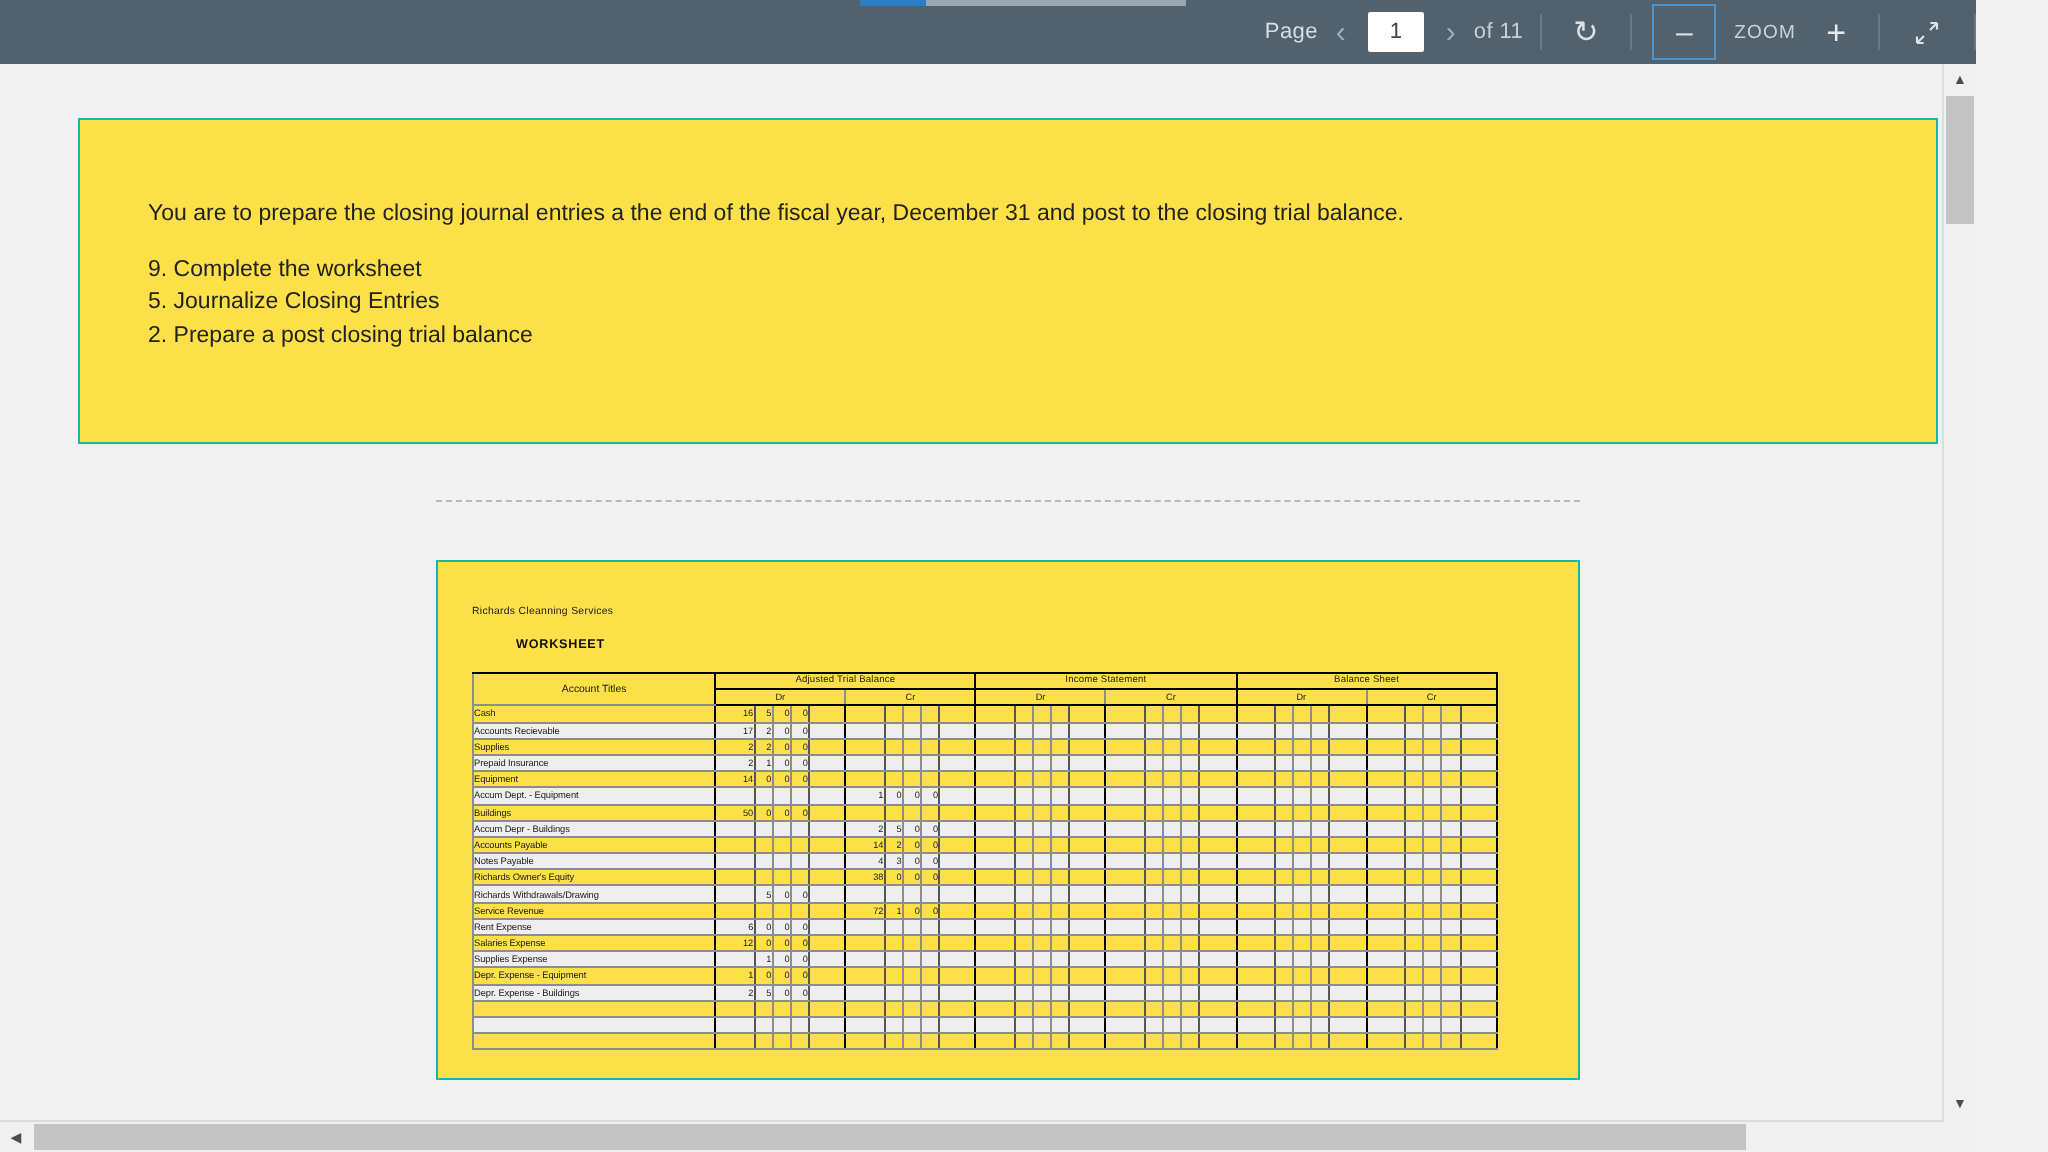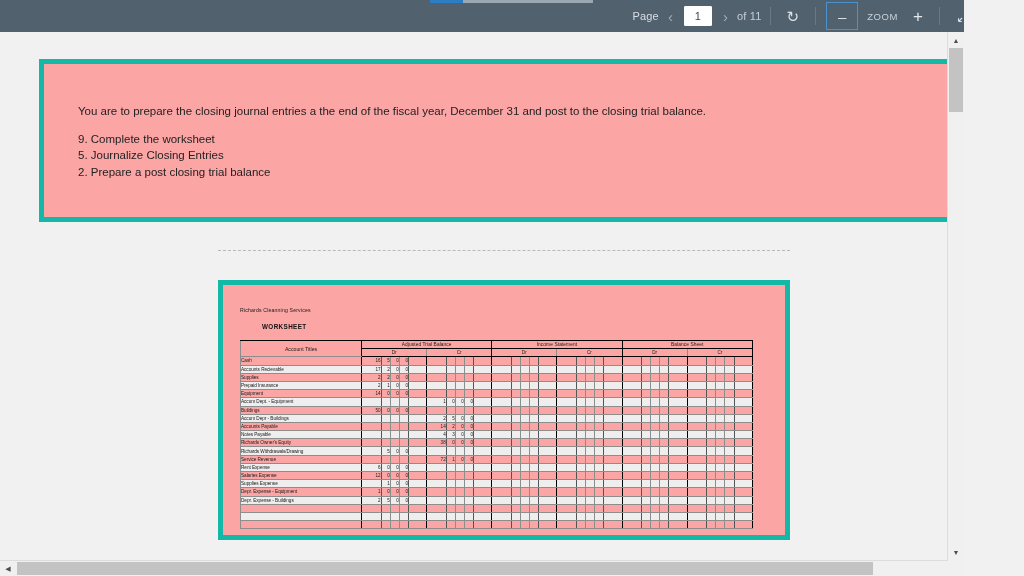--- a/index.html
+++ b/index.html
@@ -10,20 +10,21 @@
     overflow: hidden;
     background: #f1f1f1;
     font-family: "Liberation Sans", sans-serif;
   }
 
   #app {
     position: relative;
     width: 964px;
     height: 576px;
     overflow: hidden;
+    padding-left: 24px;
   }
 
   
   #toolbar {
     position: absolute;
     top: 0; left: 0;
     width: 1024px;
     height: 32px;
     background: #51616e;
     display: flex;
@@ -142,22 +143,22 @@
     position: absolute;
     top: 32px;
     left: 0;
     width: 1008px;
     height: 528px;
     background: #f1f1f1;
     overflow: hidden;
   }
 
   .page-sheet {
-    background: #fca5a5;
-    border: 5px solid #14b8a6;
+    background: #fde047;
+    border: 1px solid #14b8a6;
     box-sizing: border-box;
     margin: 12px auto;
     position: relative;
   }
 
   
   #page-1 {
     width: 930px;
     height: 163px;
     margin-top: 27px;

